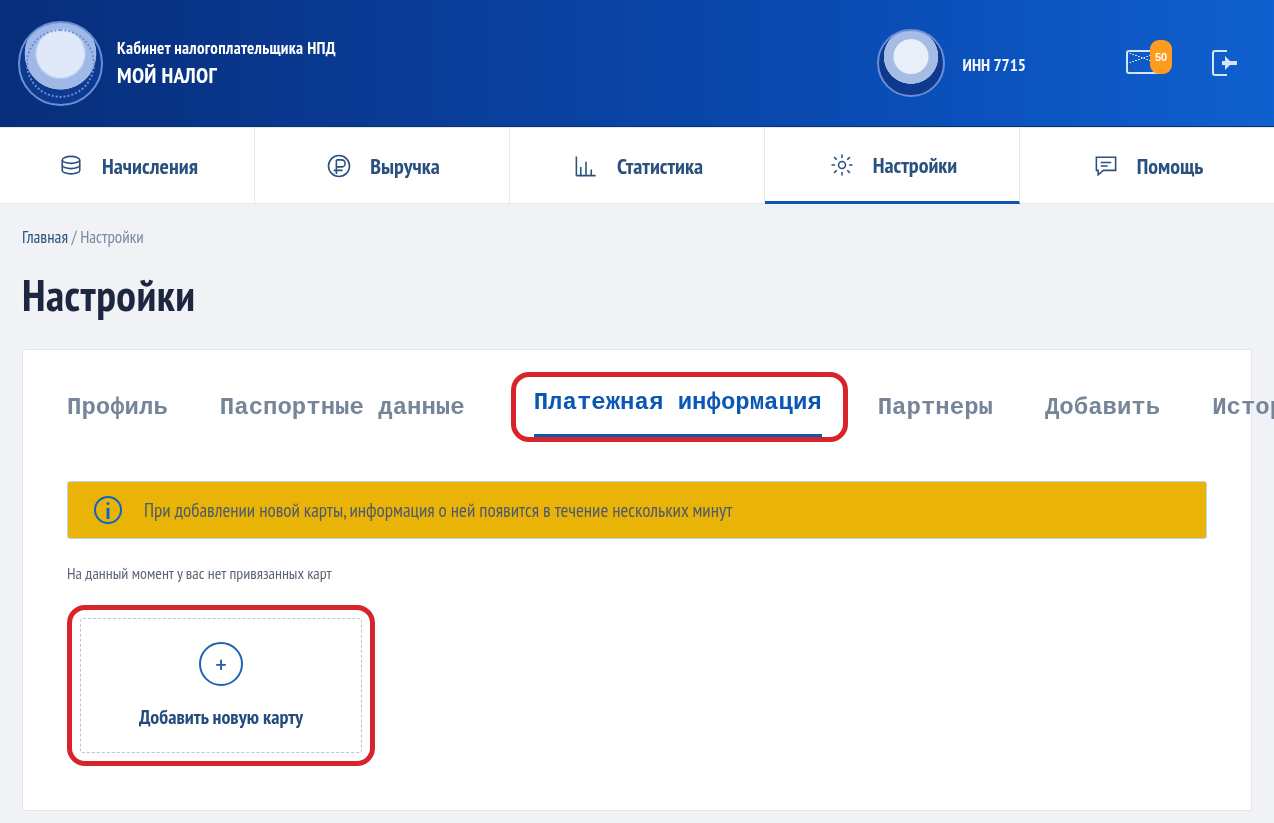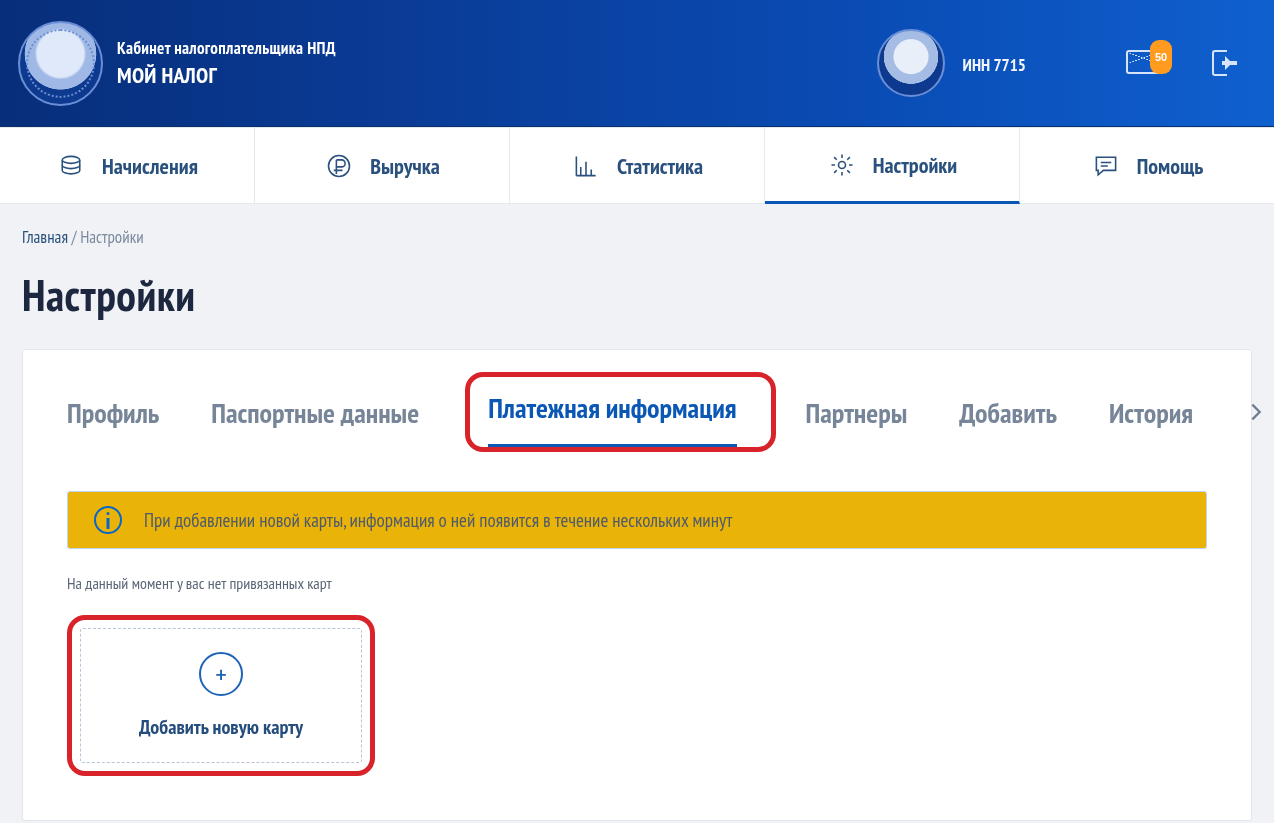--- a/index.html
+++ b/index.html
@@ -79,22 +79,22 @@
   .page-title{font-size:44px;font-weight:800;color:#1e2740;margin-bottom:26px;letter-spacing:.5px;}
 
   .panel{
     background:#fff;border:1px solid #e1e6ee;border-radius:3px;
     padding:32px 44px 44px 44px;min-height:460px;
   }
 
   
   .subtabs{display:flex;align-items:center;gap:0;border-bottom:1px solid transparent;margin-bottom:38px;}
   .subtab{
-    font-size:28px;font-weight:700;color:#778598;padding:8px 0 18px 0;margin-right:52px;
-    border-bottom:3px solid transparent;cursor:pointer;white-space:nowrap;
+    font-size:24px;font-weight:700;color:#778598;padding:8px 0 18px 0;margin-right:52px;
+    border-bottom:3px solid transparent;cursor:pointer;white-space:nowrap;font-family:Liberation Mono, monospace;
   }
   .subtab:last-of-type{margin-right:14px;}
   .subtab.active{color:#0b57b5;border-bottom-color:#0b57b5;}
   .chev{width:22px;height:22px;color:#6e7c90;align-self:center;margin-bottom:10px;cursor:pointer;}
   .chev svg{width:22px;height:22px;stroke:#6e7c90;stroke-width:2.5;fill:none;}  
   .subtab.active{ } 
   
 
   
   .alert{
@@ -117,21 +117,21 @@
   }
   .plus-circ{
     width:44px;height:44px;border:2px solid #1e63b5;border-radius:50%;
     display:flex;align-items:center;justify-content:center;color:#1e63b5;font-size:28px;font-weight:300;
   }
   .add-card-label{font-size:20px;color:#244d7d;font-weight:600;}
 
   
   .subtabs-row{display:flex;align-items:flex-end;}
   .tabwrap-hl{border:5px solid #d8232a;border-radius:18px;padding:4px 18px 0 18px;margin:-10px 30px 0 -6px;}
-  .tabwrap-hl .subtab{margin-right:16px;}
+  .tabwrap-hl .subtab{margin-right:3px;}
 </style>
 </head>
 <body>
 
 <div class="topbar">
   <div class="emblem-main"></div>
   <div class="app-titles">
     <div class="app-sub">Кабинет налогоплательщика НПД</div>
     <div class="app-main">МОЙ НАЛОГ</div>
   </div>

